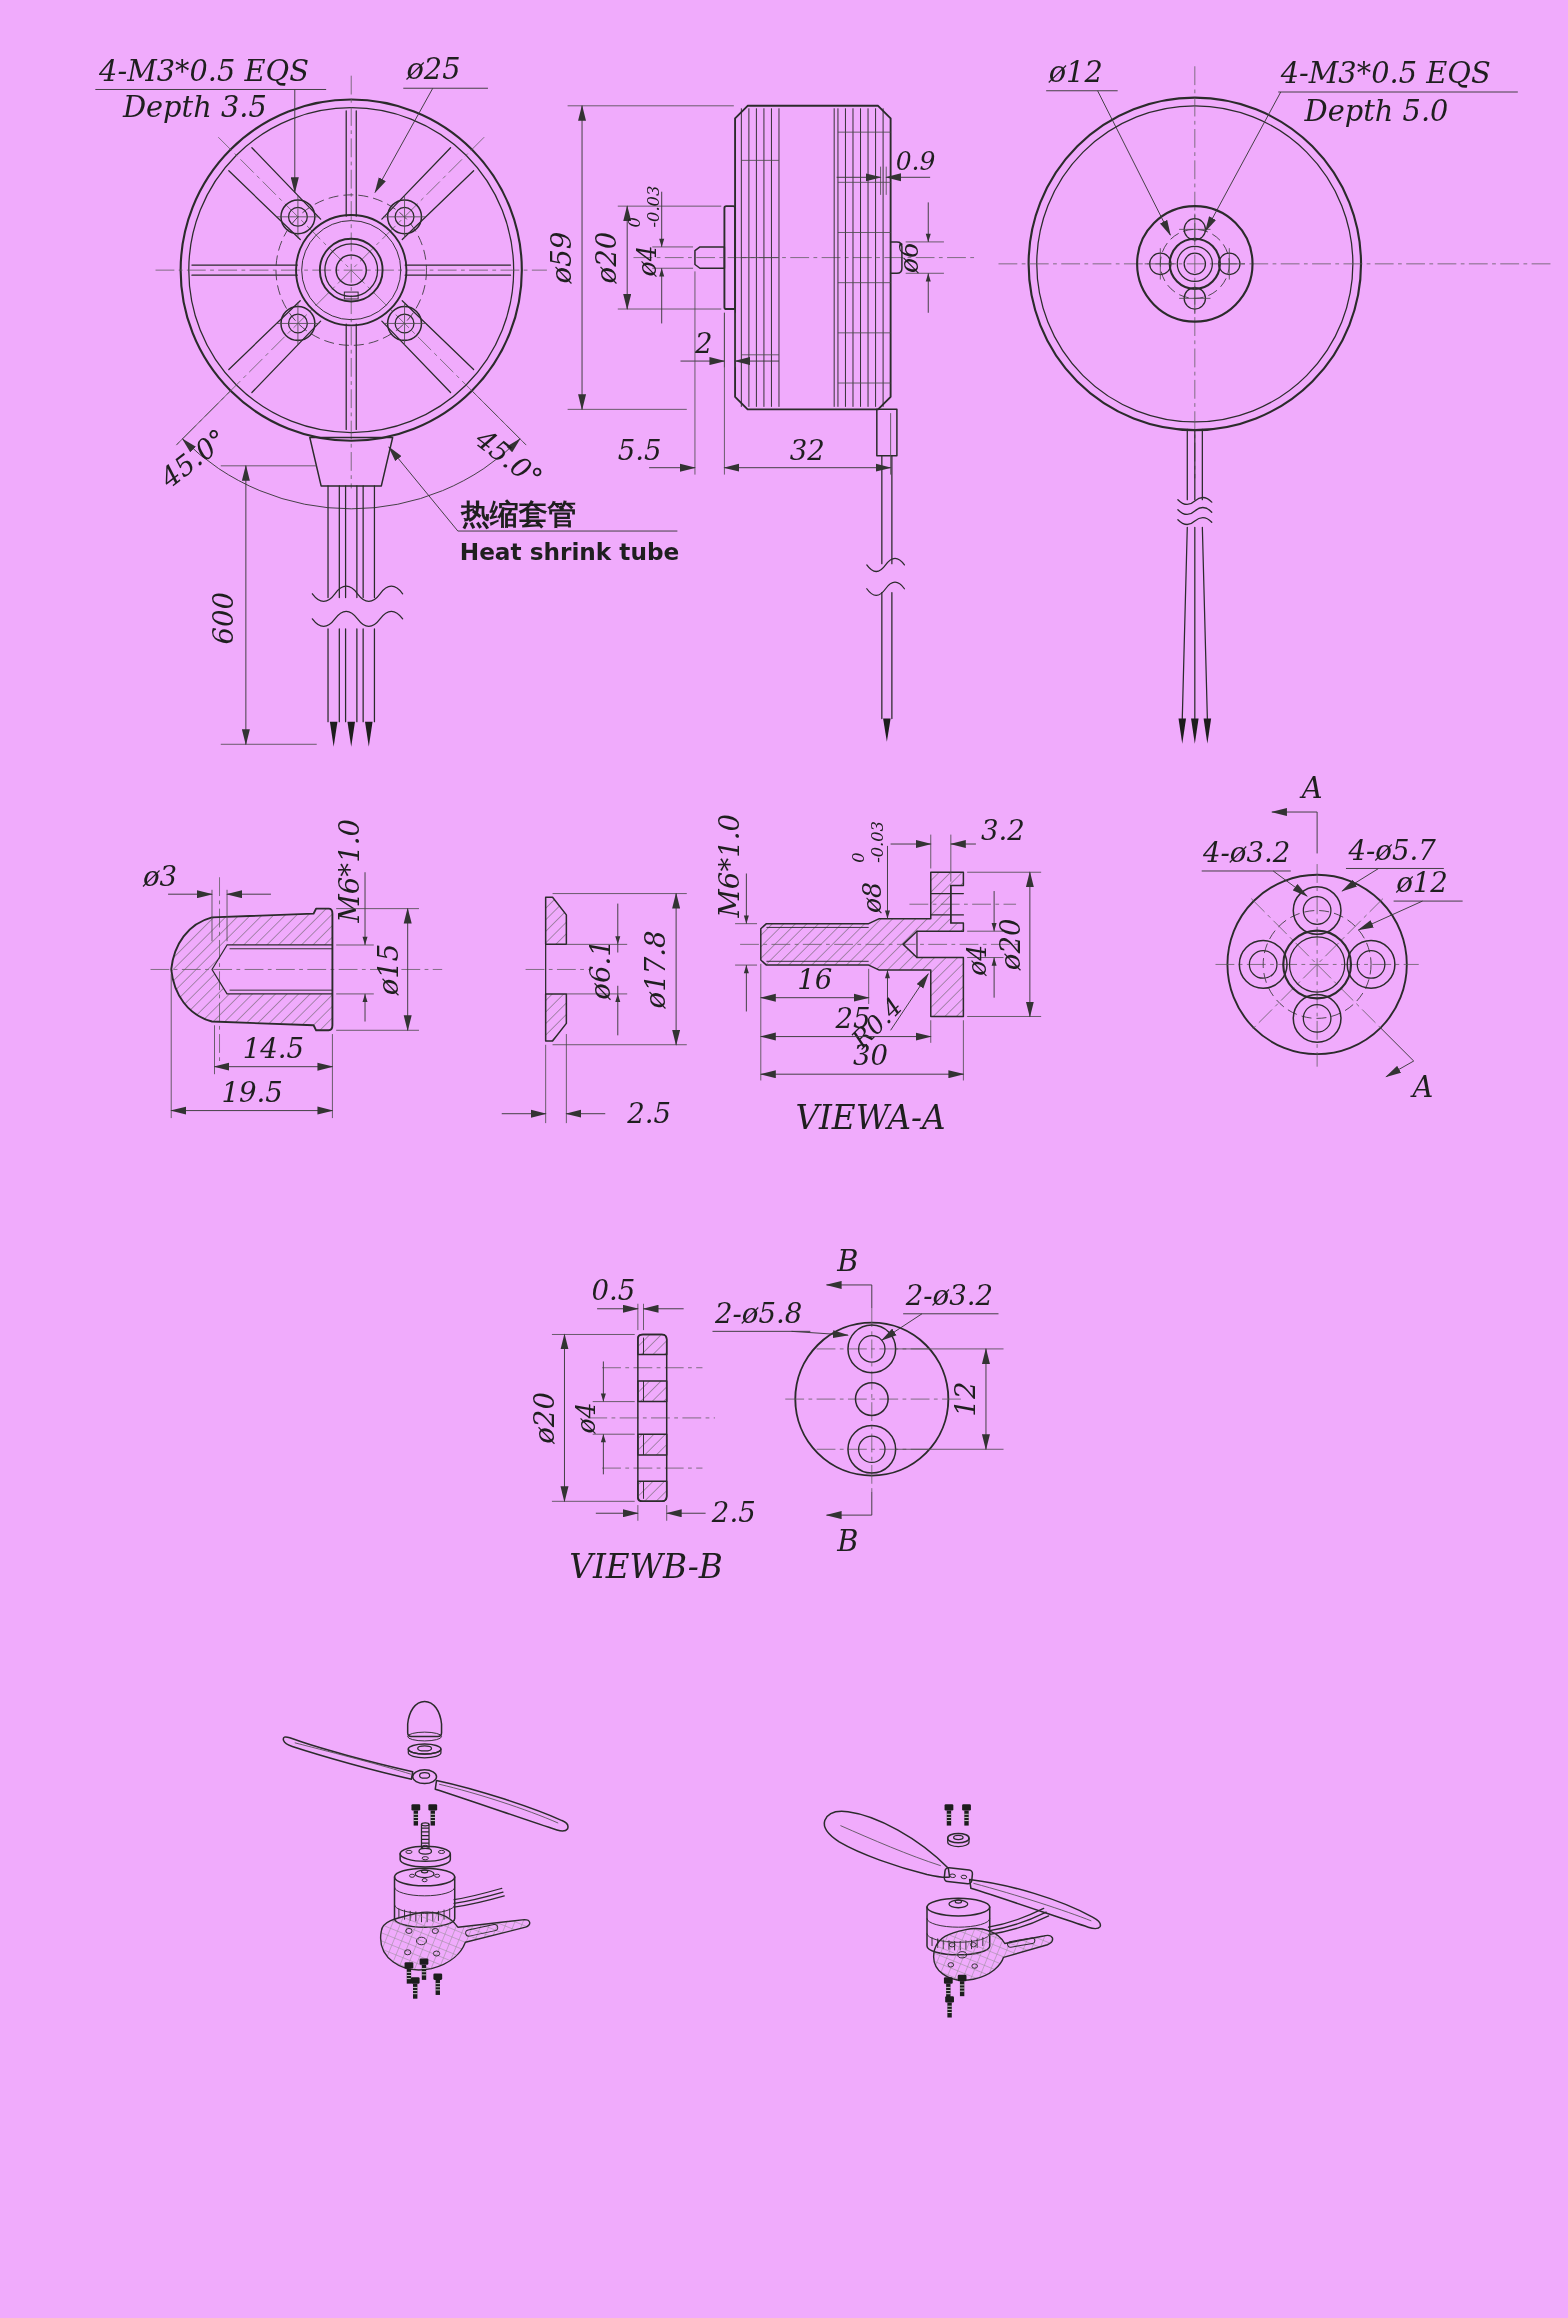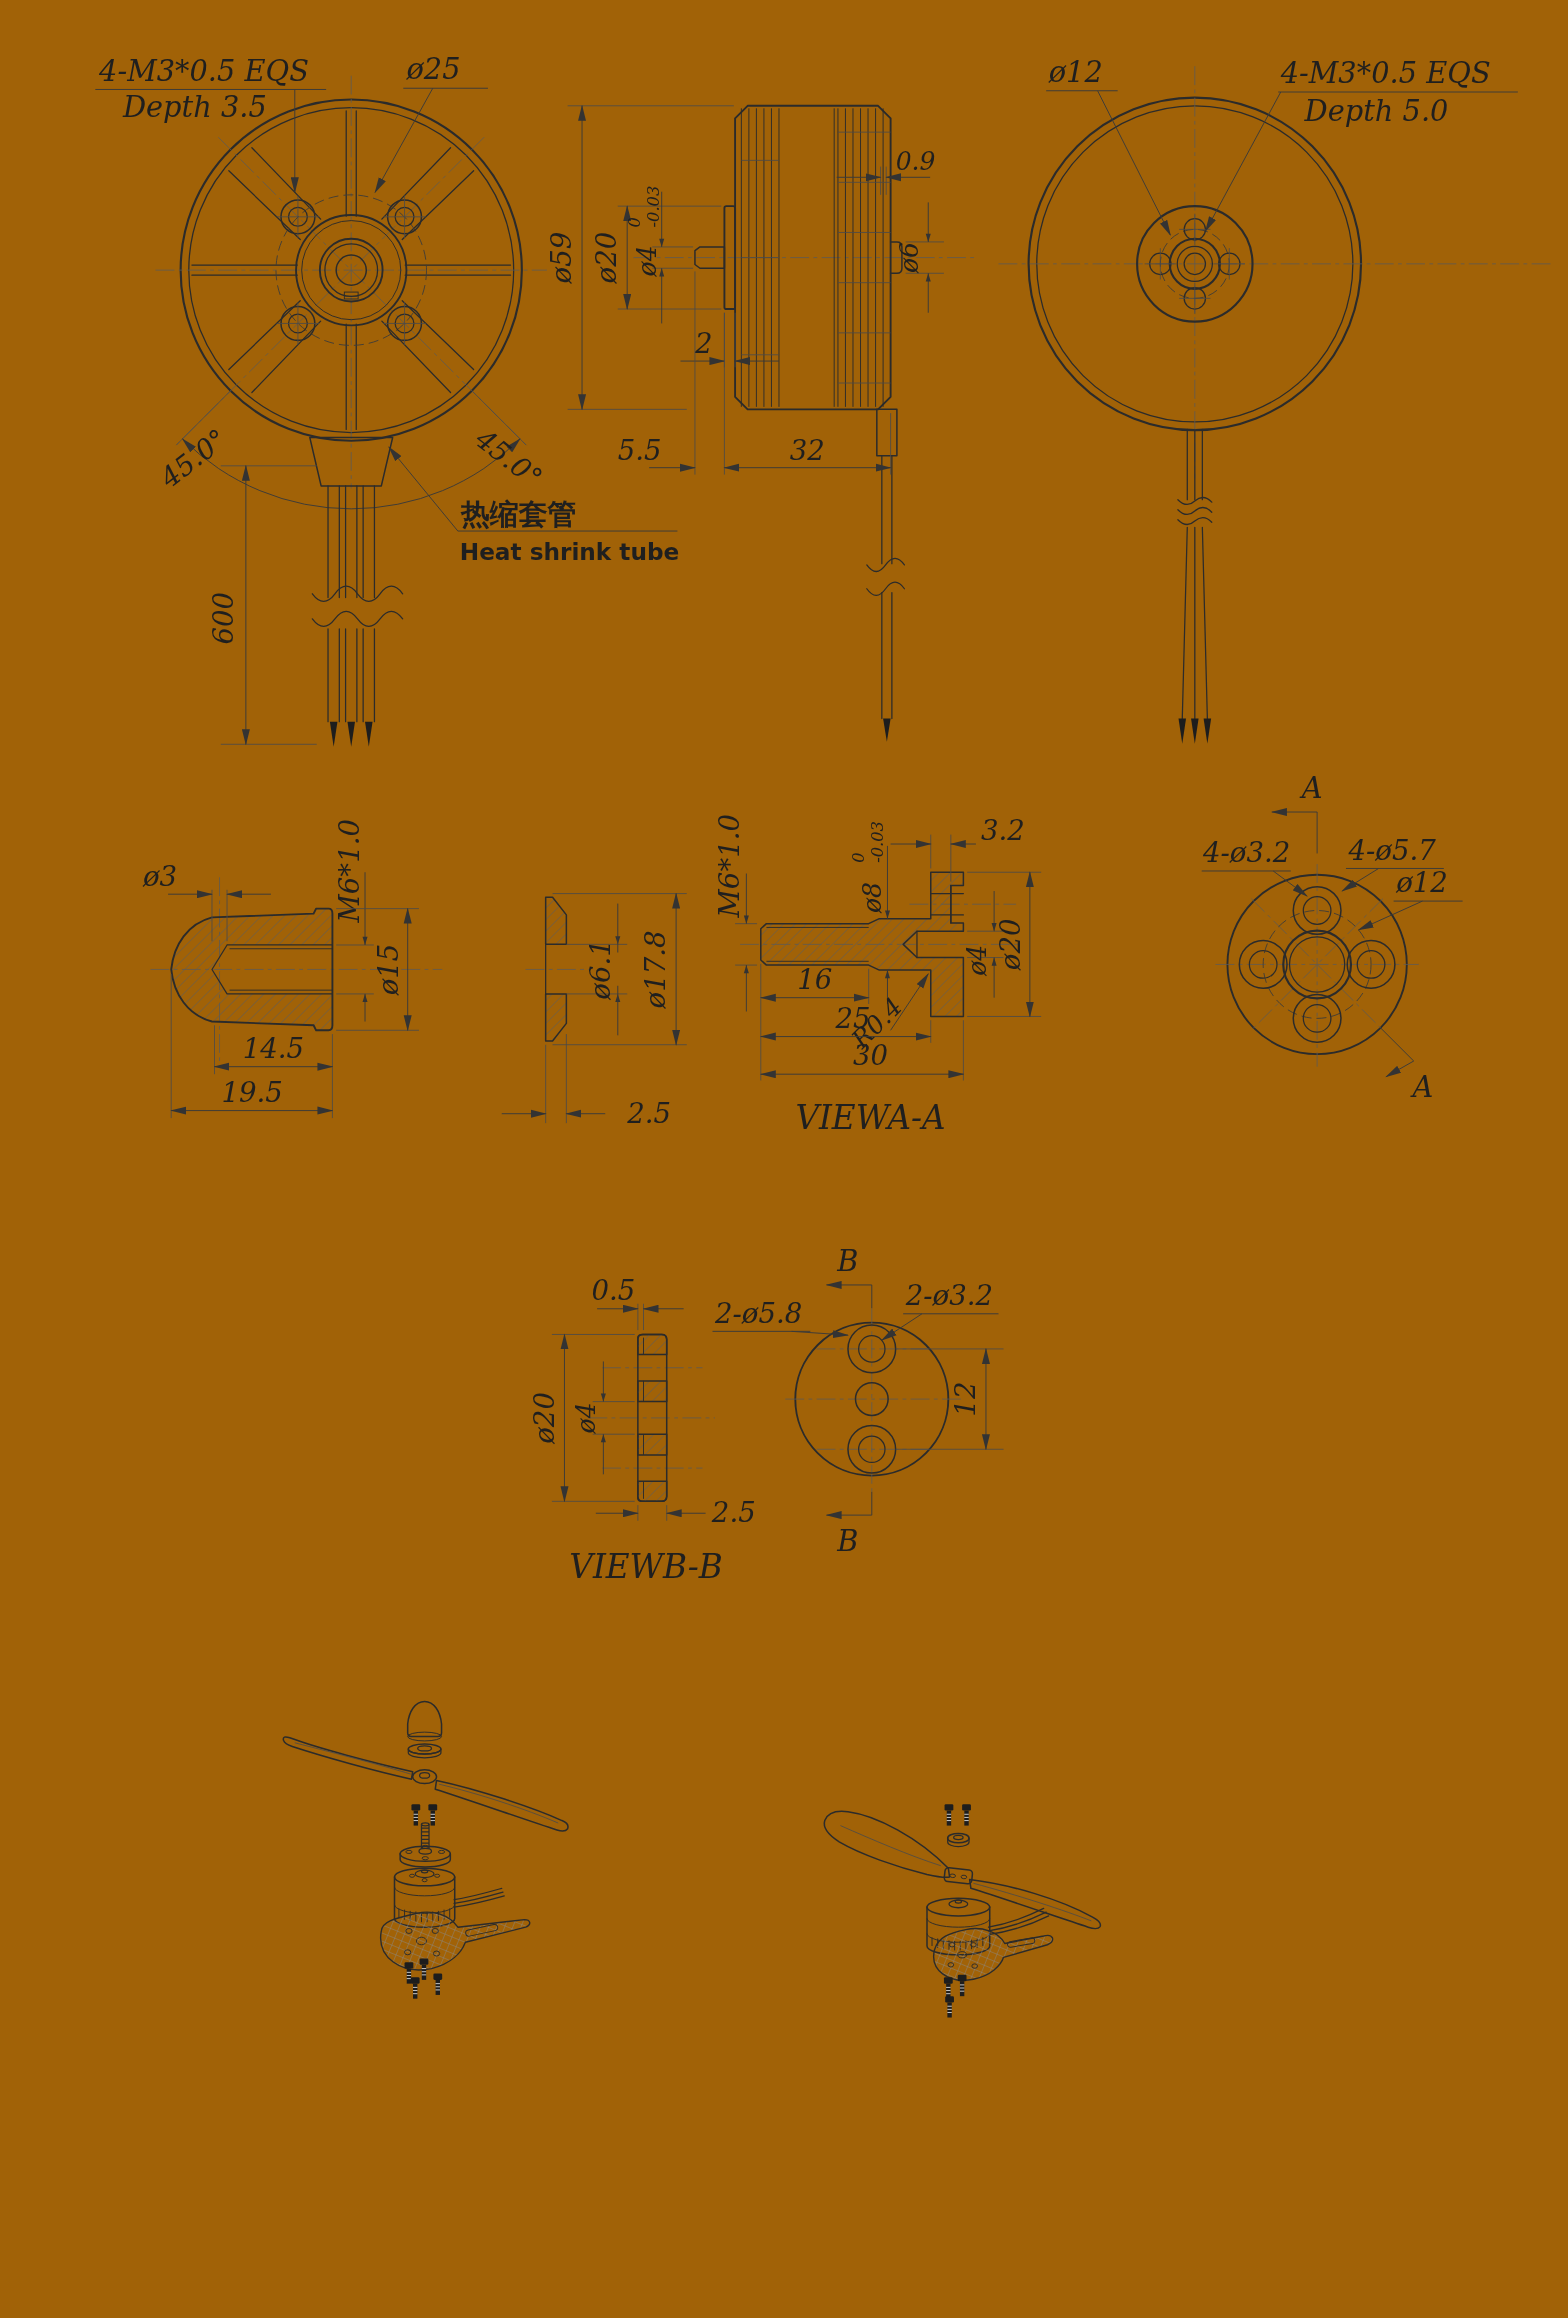--- a/index.html
+++ b/index.html
@@ -1,16 +1,16 @@
 <!DOCTYPE html>
 <html style="font-size:10px"><head>
 <meta charset="utf-8">
 <style>
   html,body{margin:0;padding:0;background:#fff}
-  #canvas{position:relative;width:1568px;height:2319px;background:#a16207;overflow:hidden}
+  #canvas{position:relative;width:1568px;height:2319px;background:#f0abfc;overflow:hidden}
   svg{display:block}
   .s35{stroke:#2b2b2b;stroke-width:3.4;fill:none;stroke-linejoin:round;stroke-linecap:round}
   .s3{stroke:#2b2b2b;stroke-width:3;fill:none;stroke-linejoin:round;stroke-linecap:round}
   .s25{stroke:#2b2b2b;stroke-width:2.4;fill:none;stroke-linejoin:round;stroke-linecap:round}
   .s2{stroke:#2b2b2b;stroke-width:2;fill:none;stroke-linejoin:round;stroke-linecap:round}
   .s15{stroke:#2b2b2b;stroke-width:1.5;fill:none}
   .dim{stroke:#3a3a3a;stroke-width:1.5;fill:none}
   .thin{stroke:#4a4a4a;stroke-width:1.3;fill:none}
   .cl{stroke:#5a5a5a;stroke-width:1.2;fill:none;stroke-dasharray:30 7 6 7}
   .dash{stroke:#3a3a3a;stroke-width:1.4;fill:none;stroke-dasharray:16 8}

